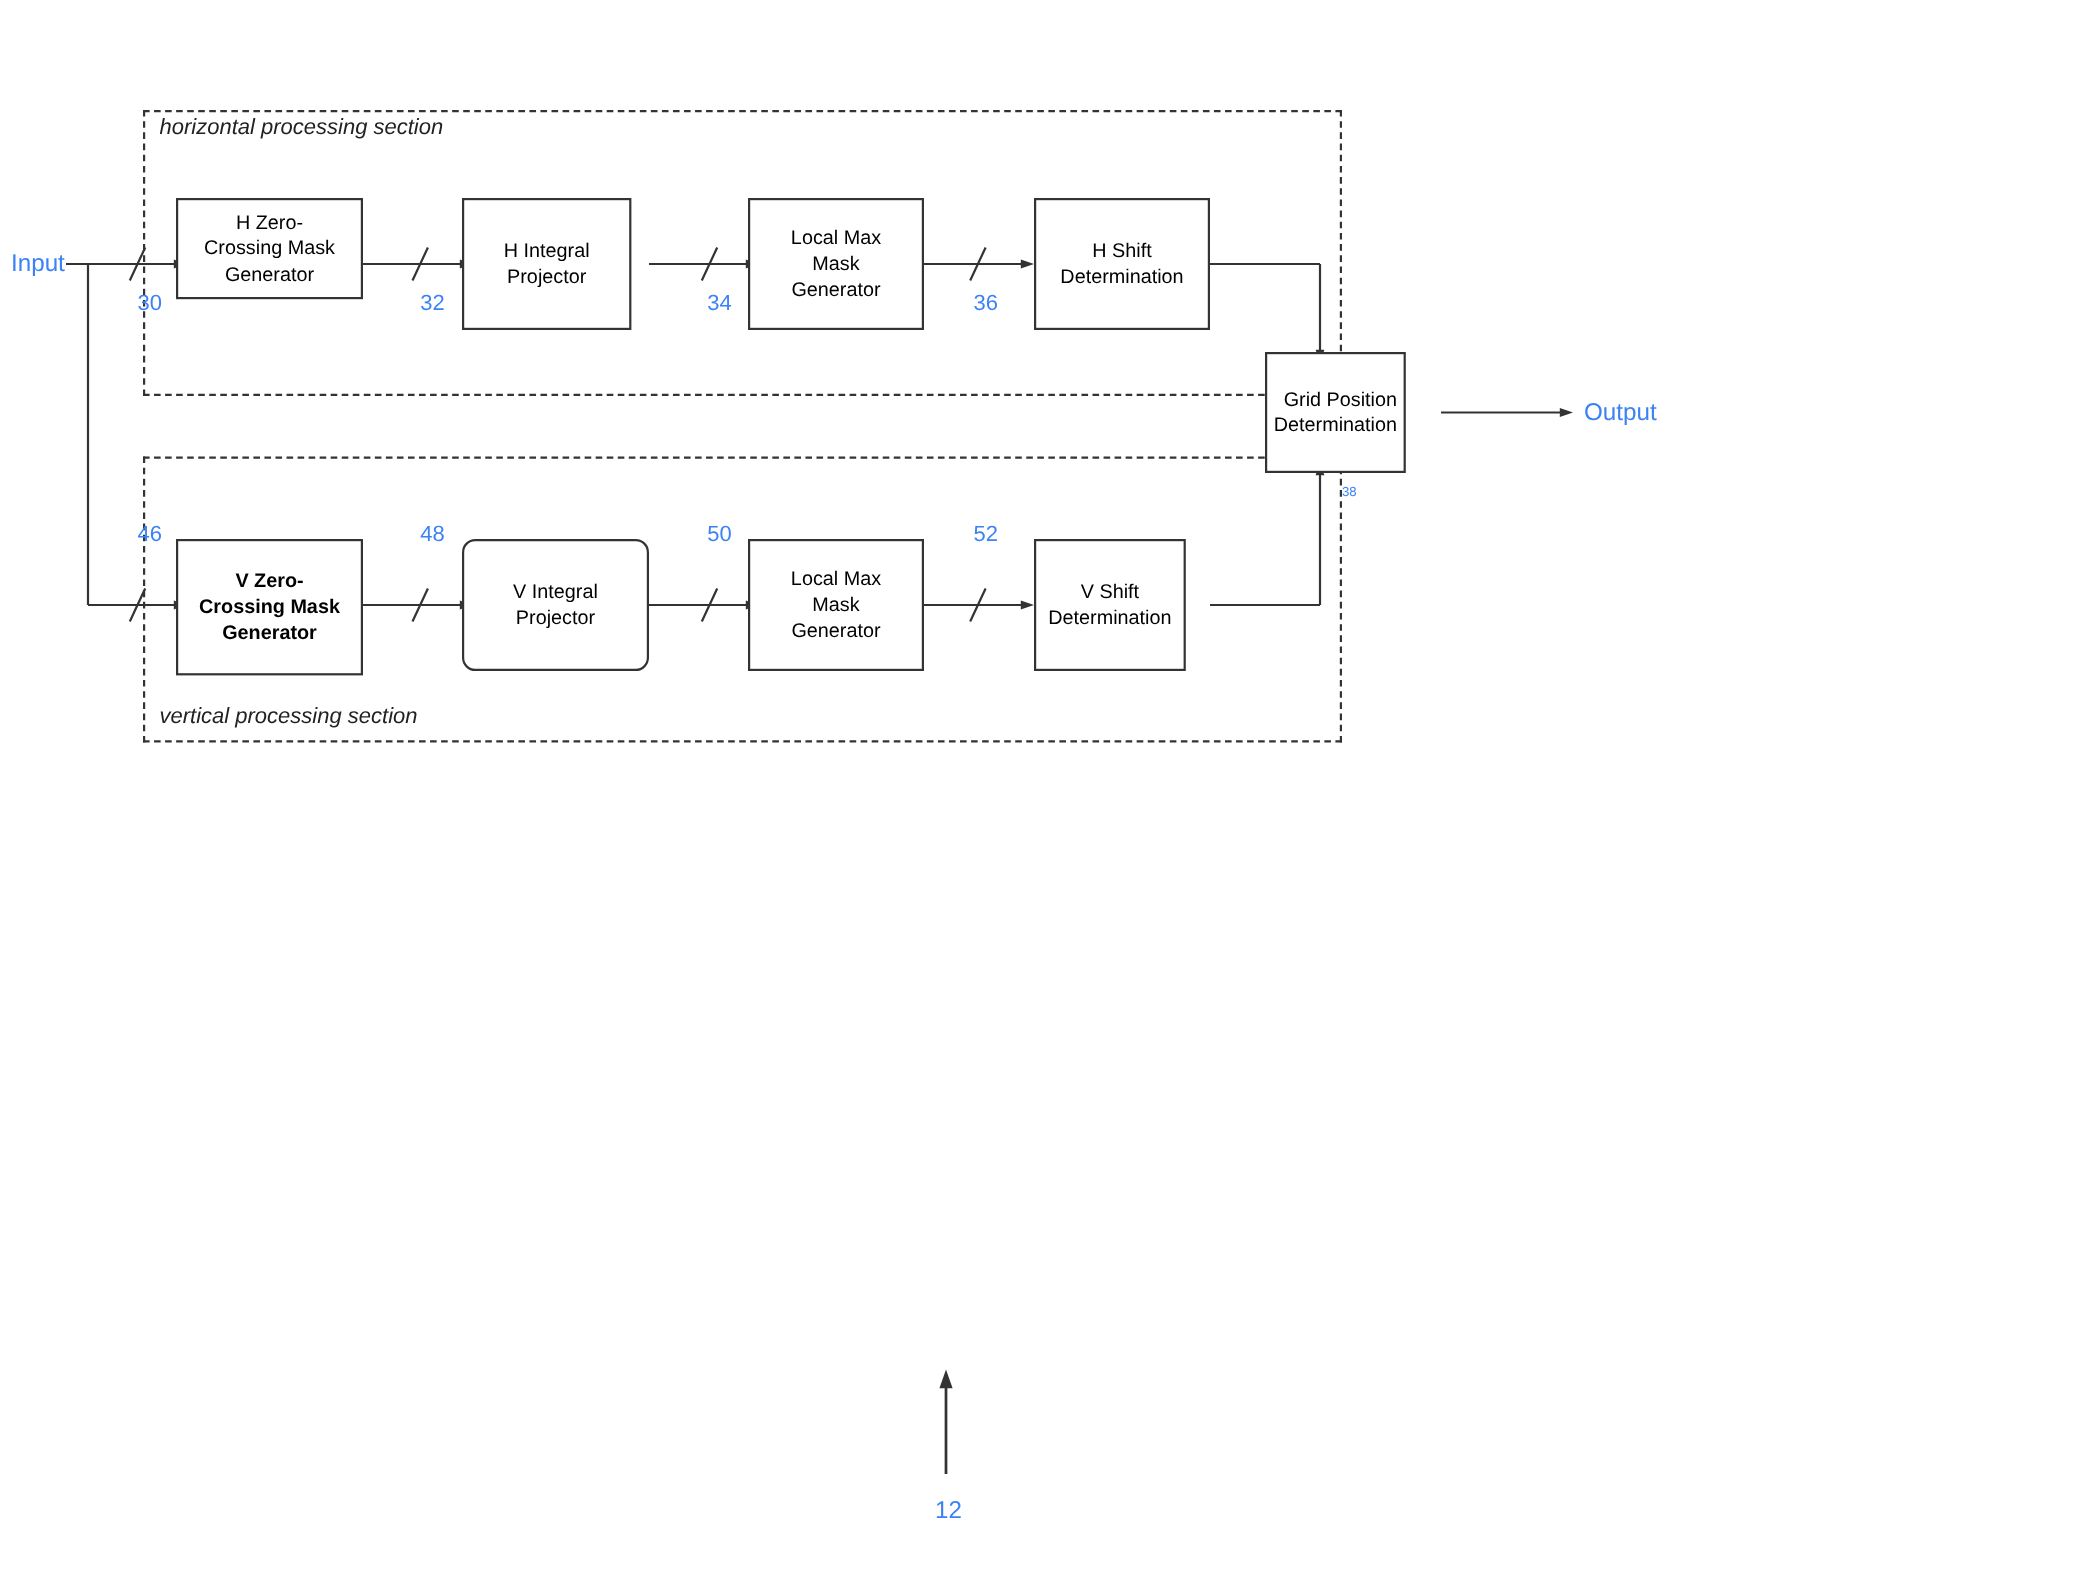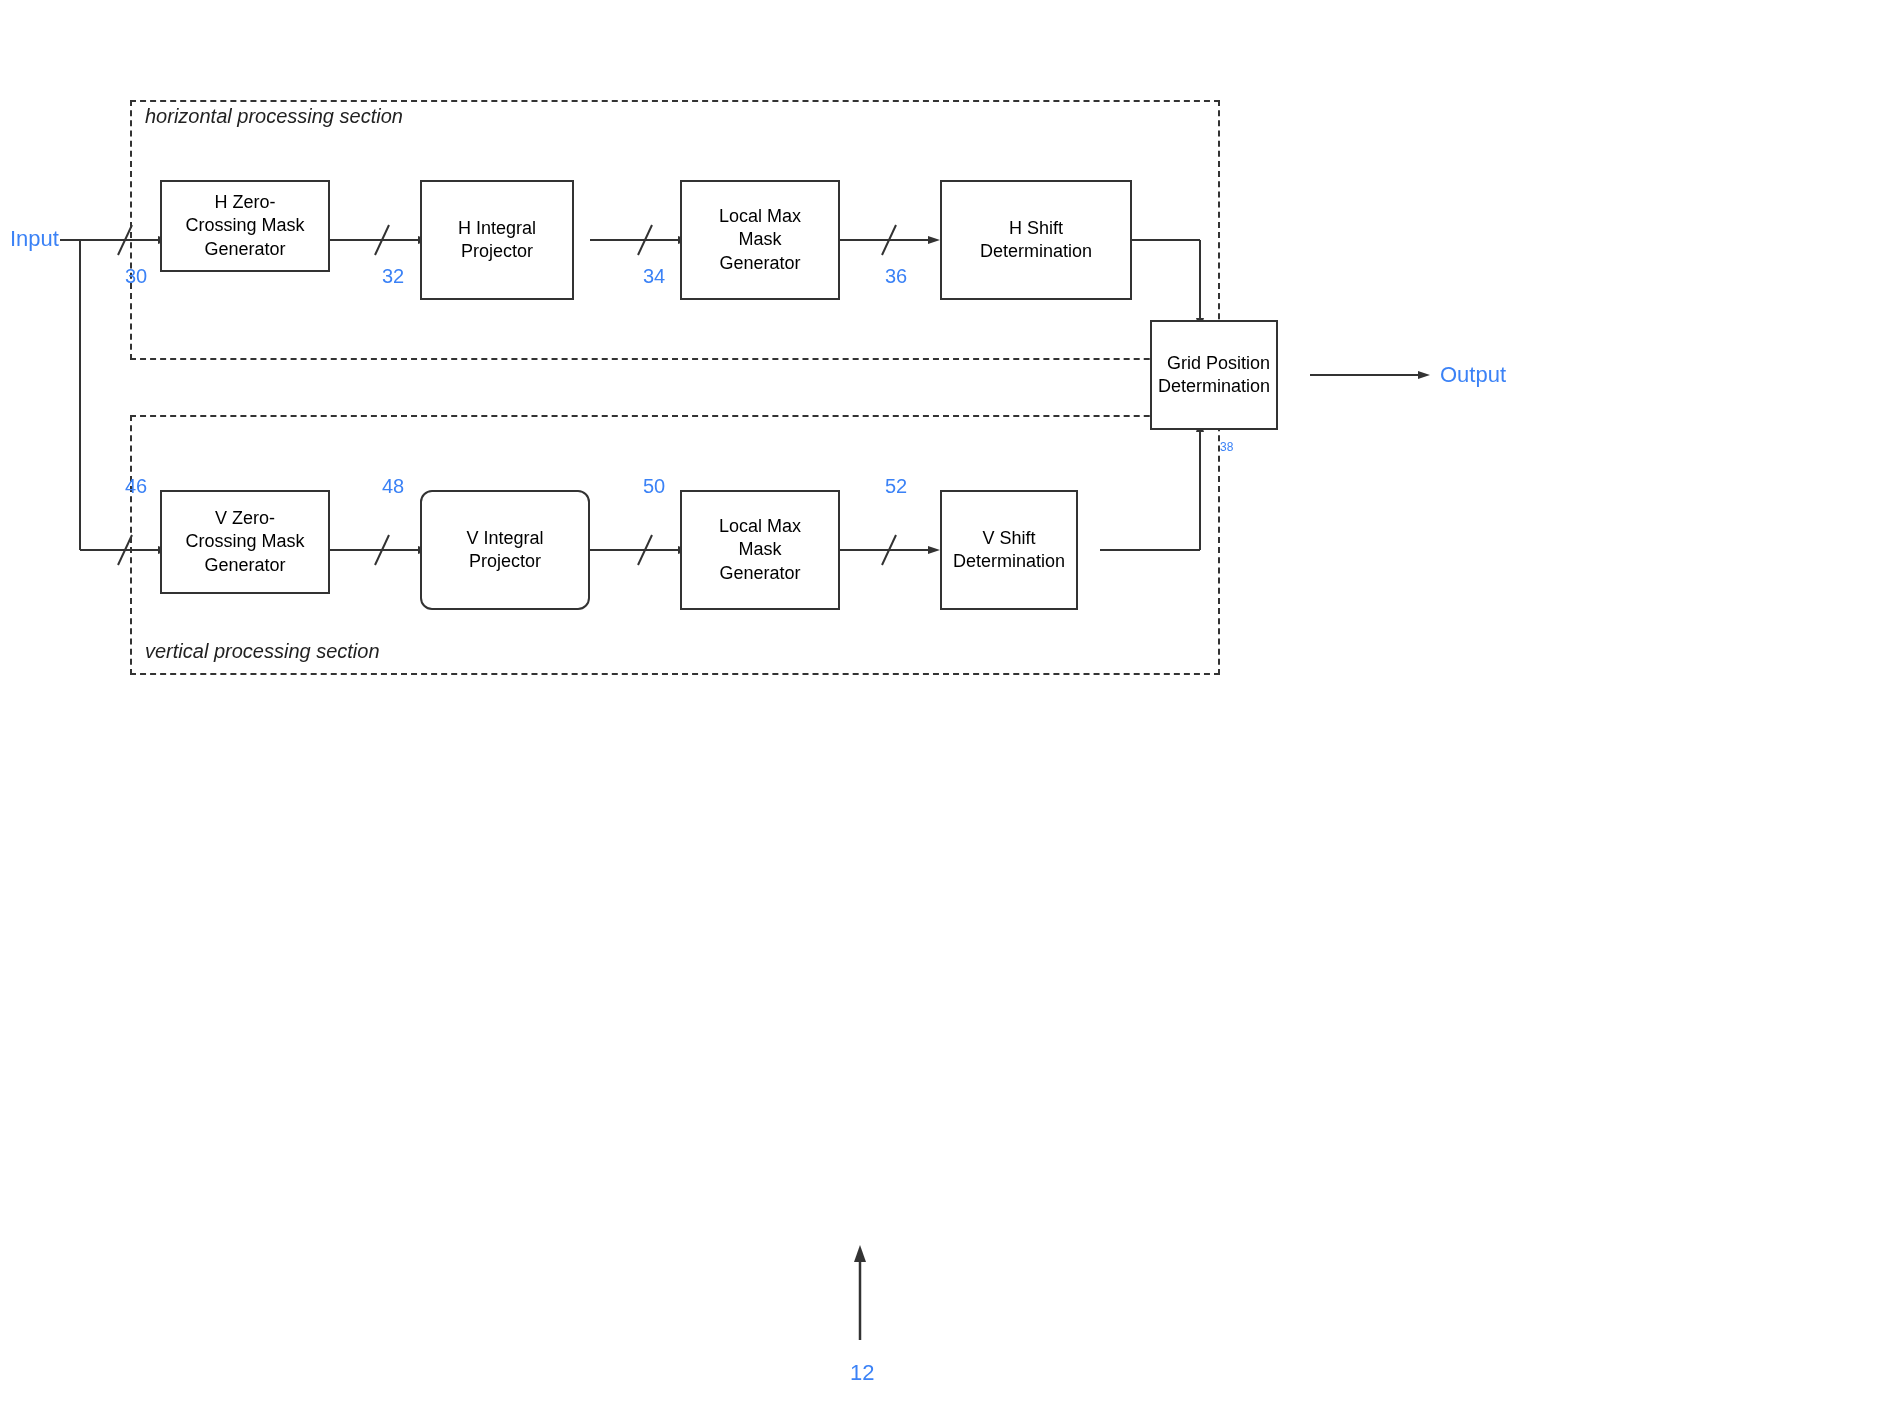--- a/index.html
+++ b/index.html
@@ -142,31 +142,31 @@
     <span style="white-space:pre-line;">H Integral
 Projector</span>
   </div>
 
   <div class="block" style="left:680px; top:140px; width:160px; height:120px;">
     <span style="white-space:pre-line;">Local Max
 Mask
 Generator</span>
   </div>
 
-  <div class="block" style="left:940px; top:140px; width:192px; height:120px;">
+  <div class="block" style="left:940px; top:140px; width:160px; height:120px;">
     <span style="white-space:pre-line;">H Shift
 Determination</span>
   </div>
 
   <div class="block" style="left:1150px; top:280px; width:128px; height:110px;text-align:right;">
     <span style="white-space:pre-line;">Grid Position
 Determination</span>
   </div>
 
-  <div class="block" style="left:160px; top:450px; width:170px; height:104px;">
+  <div class="block" style="left:160px; top:450px; width:170px; height:124px;font-weight:bold;">
     <span style="white-space:pre-line;">V Zero-
 Crossing Mask
 Generator</span>
   </div>
 
   <div class="block" style="left:420px; top:450px; width:170px; height:120px;border-radius:12px;">
     <span style="white-space:pre-line;">V Integral
 Projector</span>
   </div>
 

